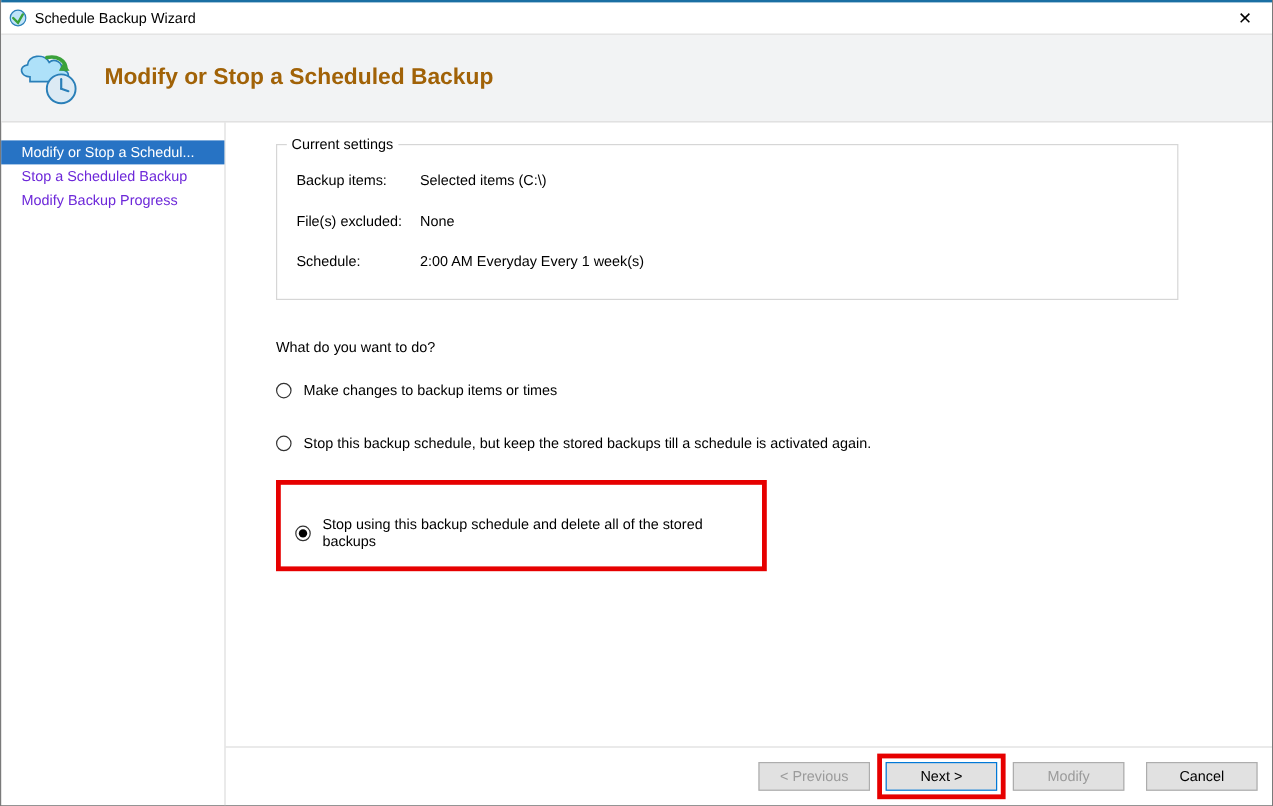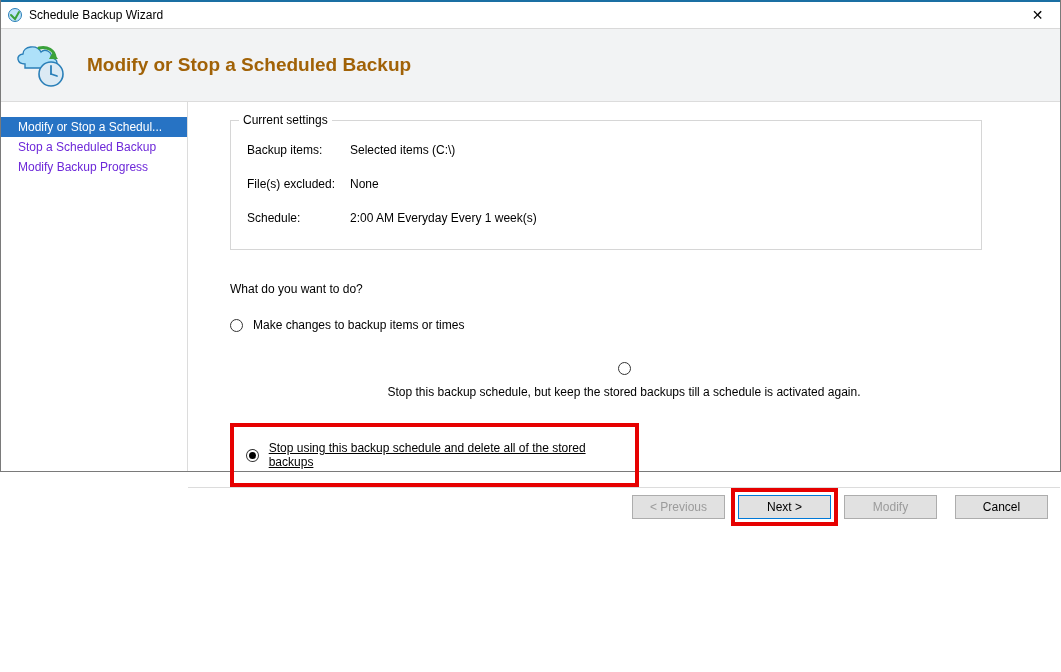--- a/index.html
+++ b/index.html
@@ -8,21 +8,21 @@
     font-family: "Segoe UI", Tahoma, sans-serif;
     font-size: 12px;
     background: #fff;
     color: #000;
     width: 1061px;
     height: 672px;
     overflow: hidden;
   }
   .win {
     width: 1061px;
-    height: 472px;
+    height: 672px;
     border: 1px solid #7a7a7a;
     border-top: none;
     display: flex;
     flex-direction: column;
   }
   .titlebar {
     height: 29px;
     display: flex;
     align-items: center;
     justify-content: space-between;
@@ -145,21 +145,21 @@
     height: 7px;
     background: #000;
     border-radius: 50%;
   }
   .highlight-box {
     border: 4px solid #e60000;
     padding: 14px 12px;
     margin-top: 24px;
     width: 409px;
   }
-  .highlight-box .radio-row { margin-top: 0; text-decoration: underline; }
+  .highlight-box .radio-row { margin-top: 12px; }
   .footer {
     height: 49px;
     border-top: 1px solid #dcdcdc;
     display: flex;
     align-items: center;
     justify-content: flex-end;
     padding-right: 12px;
     gap: 6px;
   }
   .btn {
@@ -255,21 +255,21 @@
           </div>
         </div>
 
         <div class="question">What do you want to do?</div>
 
         <div class="radio-row">
           <span class="radio"></span>
           <span>Make changes to backup items or times</span>
         </div>
 
-        <div class="radio-row" style="margin-top:30px;flex-direction:column;">
+        <div class="radio-row" style="margin-top:30px;">
           <span class="radio"></span>
           <span>Stop this backup schedule, but keep the stored backups till a schedule is activated again.</span>
         </div>
 
         <div class="highlight-box">
           <div class="radio-row">
             <span class="radio checked"></span>
             <span>Stop using this backup schedule and delete all of the stored backups</span>
           </div>
         </div>

